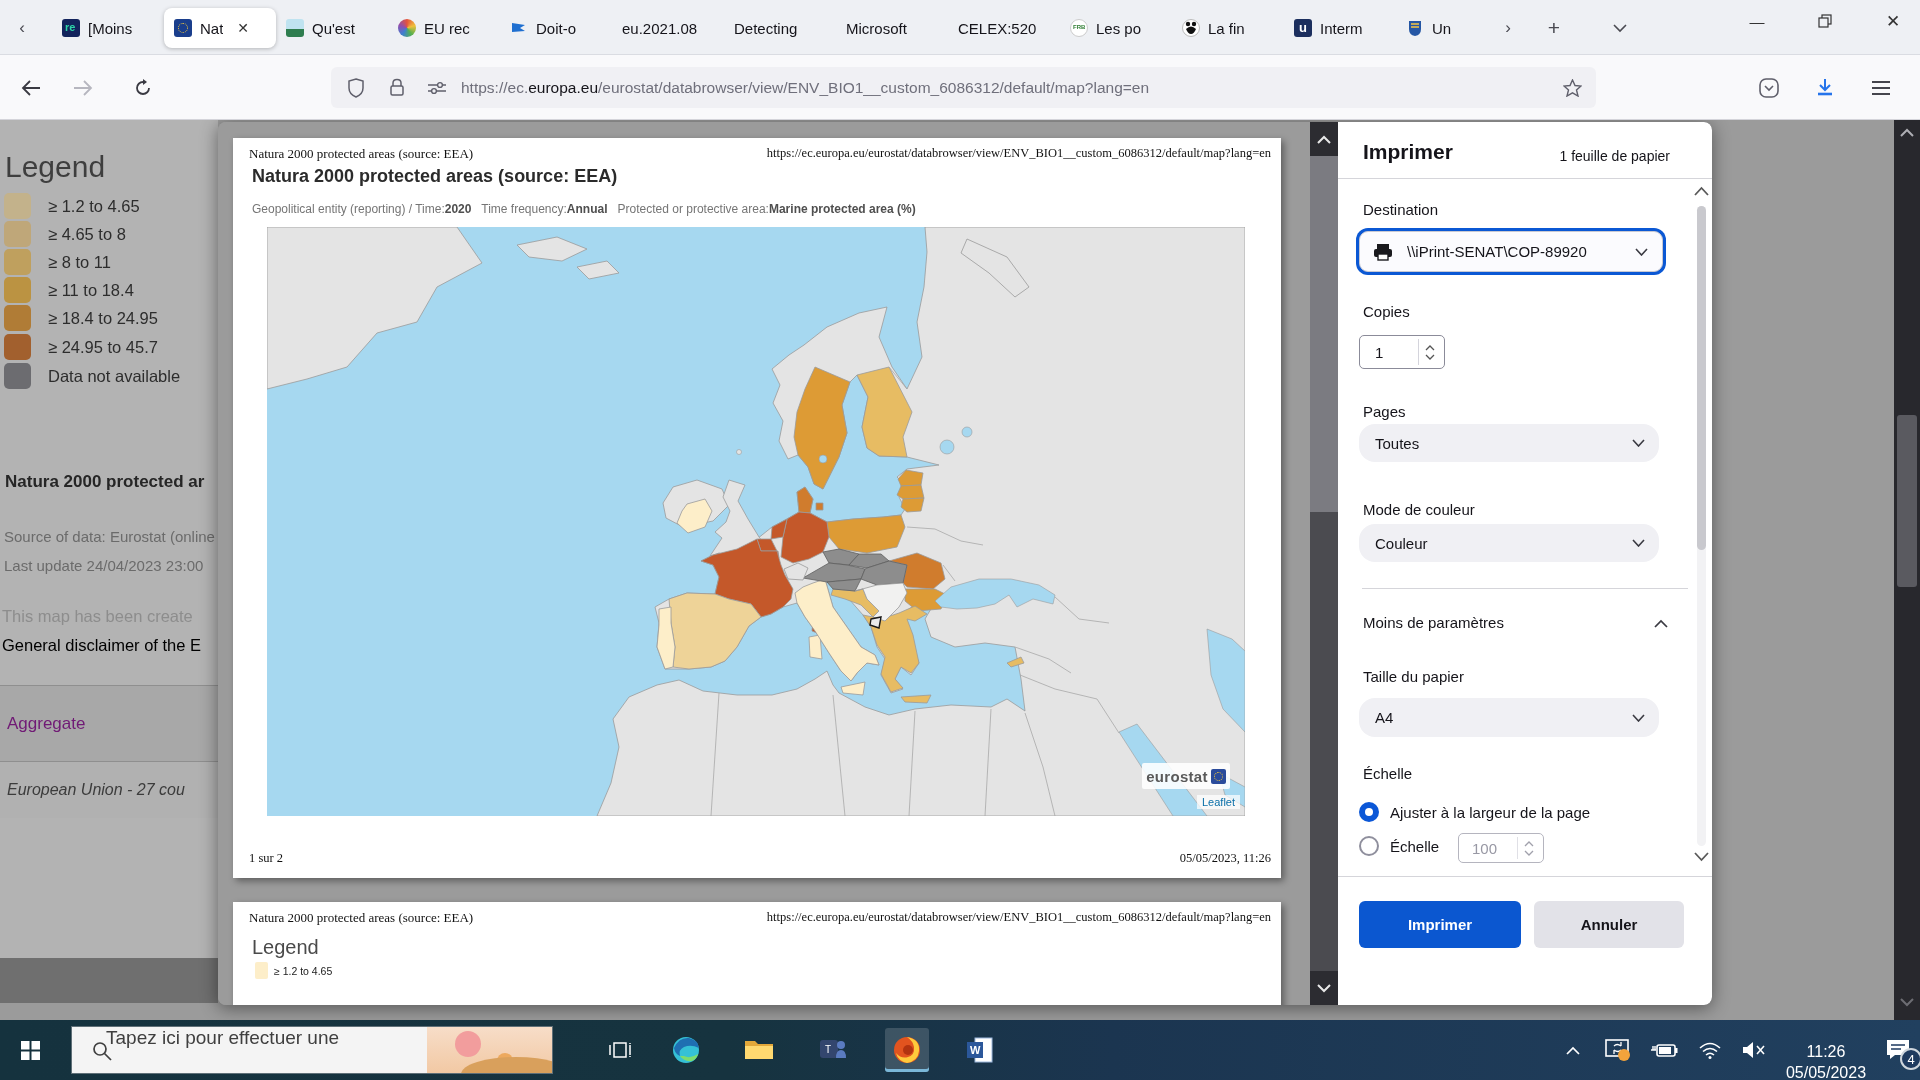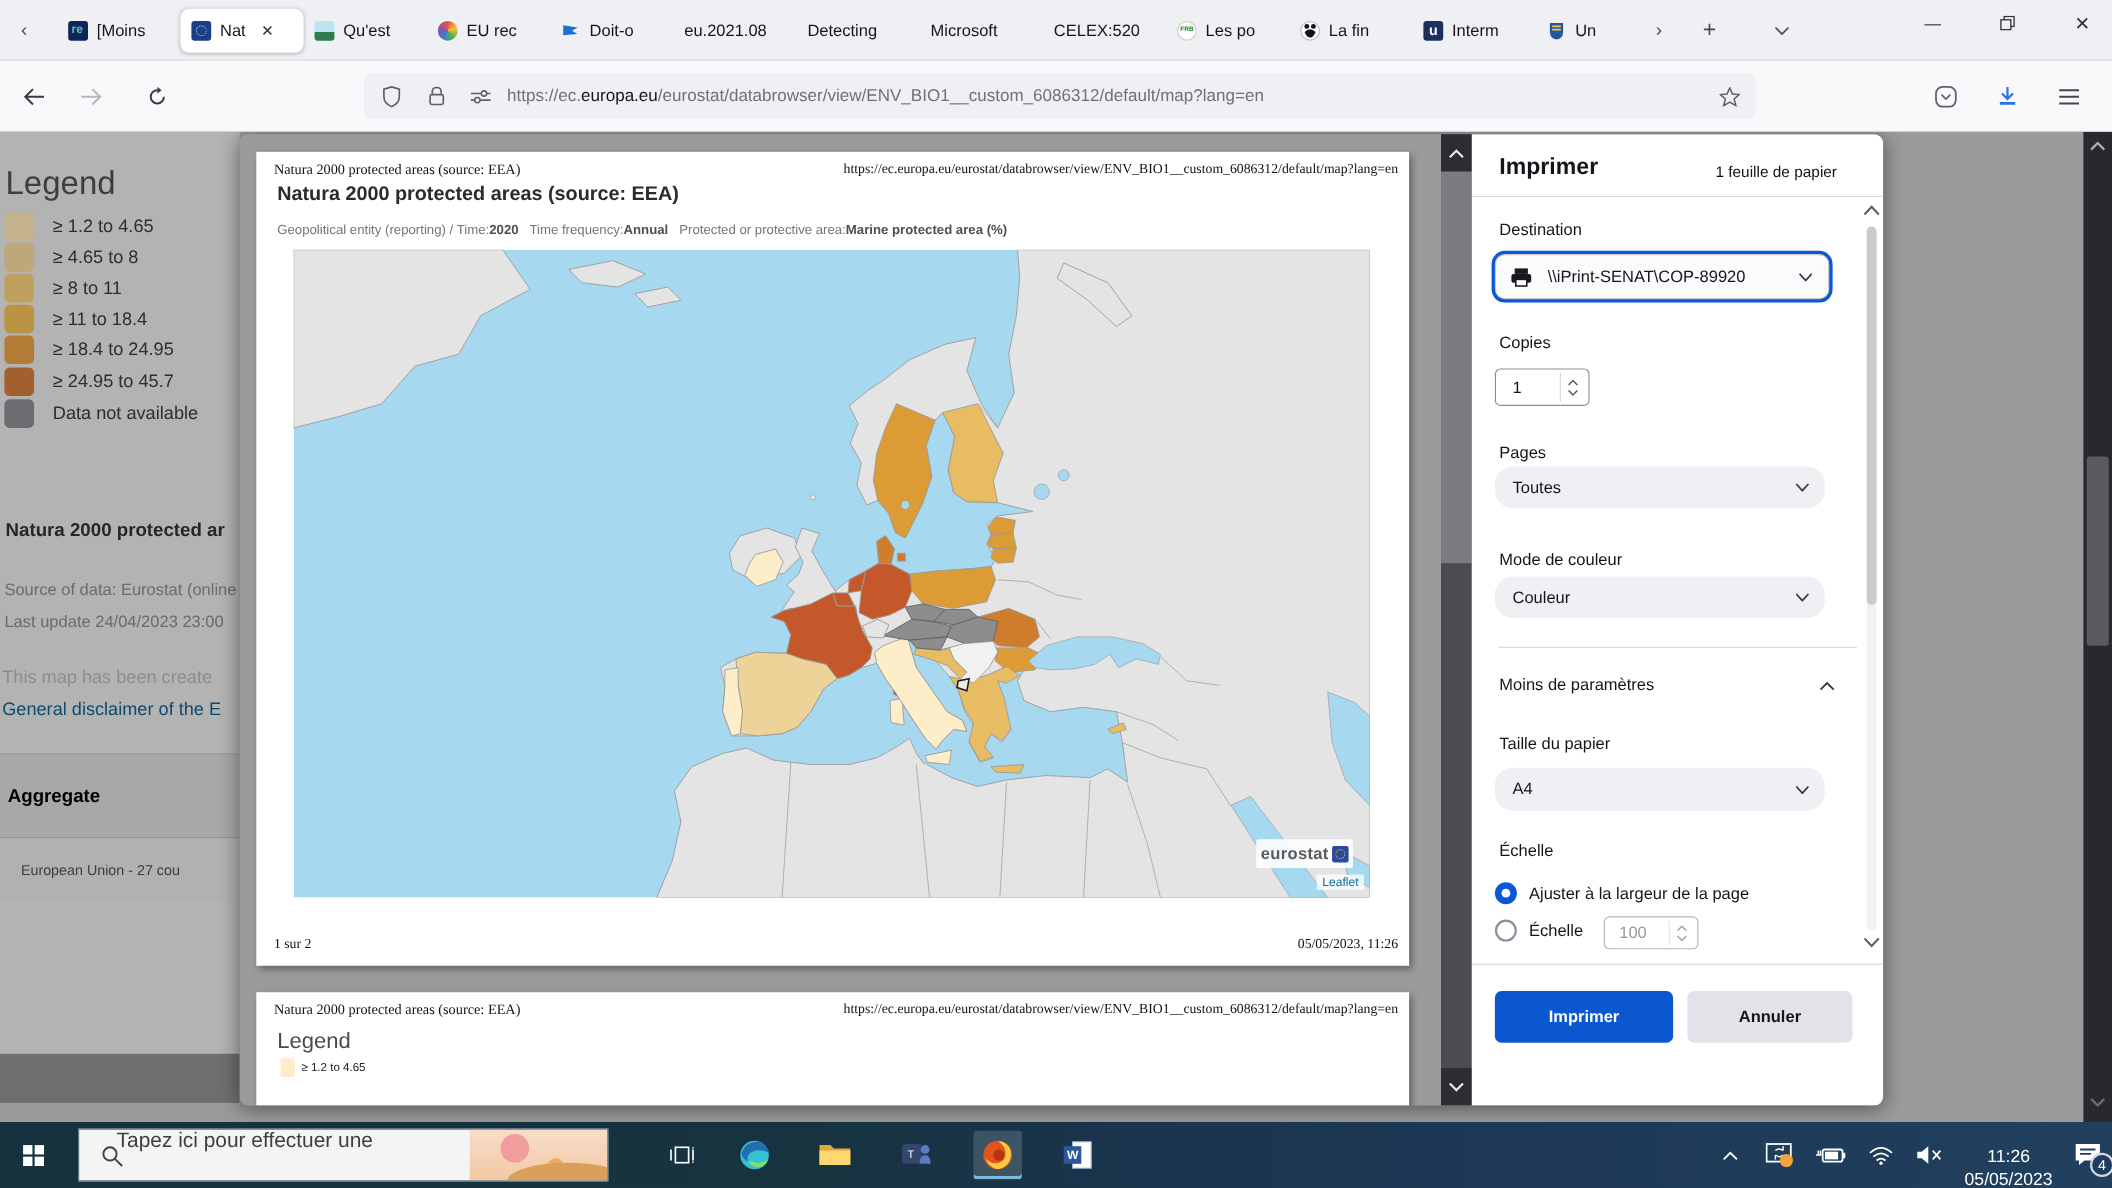--- a/index.html
+++ b/index.html
@@ -27,23 +27,23 @@
 
   
   #pageleft { position:absolute; left:0; top:0; width:218px; height:883px; background:#b3b3b3; overflow:hidden; }
   #pageleft .lg-title { position:absolute; left:5px; top:30px; font-size:30px; color:#3e3e3e; }
   .lg-row { position:absolute; left:4px; width:260px; height:27px; }
   .lg-sw { position:absolute; left:0; top:0; width:27px; height:26px; border-radius:5px; }
   .lg-lab { position:absolute; left:44px; top:4px; font-size:16.5px; color:#2d2d2d; white-space:nowrap; }
   .pl-txt { position:absolute; white-space:nowrap; }
   #agg { position:absolute; left:0; top:565px; width:218px; border-top:1px solid #8f8f8f; }
   #agg .hd { height:76px; background:#a8a8a8; border-bottom:1px solid #8f8f8f; display:flex; align-items:center; }
-  #agg .hd span { margin-left:7px; font-weight:bold; font-size:17px; color:#000000; white-space:nowrap; }
+  #agg .hd span { margin-left:7px; font-weight:normal; font-size:17px; color:#701a75; white-space:nowrap; }
   #agg .vl { height:56px; background:#b1b1b1; display:flex; align-items:center; }
-  #agg .vl span { margin-left:19px; font-size:13px; color:#3c3c3c; white-space:nowrap; }
+  #agg .vl span { margin-left:7px; font-size:16px; color:#3c3c3c; white-space:nowrap;font-style:italic; }
   #pl-dark { position:absolute; left:0; top:838px; width:218px; height:45px; background:#6f6f6f; }
 
   
   #modal { position:absolute; left:218px; top:2px; width:1494px; height:883px; border-radius:8px; background:#9b9b9b; box-shadow:0 3px 18px rgba(0,0,0,.45); overflow:hidden; display:flex; }
   #previewpane { position:relative; width:1092px; height:883px; background:#9b9b9b; overflow:hidden; }
   .sheet { position:absolute; left:15px; width:1048px; background:#ffffff; box-shadow:3px 3px 7px rgba(0,0,0,.40); }
   #sheet1 { top:16px; height:740px; }
   #sheet2 { top:780px; height:740px; }
   .serif { font-family:"Liberation Serif",serif; color:#111; }
   .doc-h { position:absolute; top:8px; font-size:13px; }
@@ -322,21 +322,21 @@
         </div>
       <div class="lg-row" style="top:243px;">
           <span class="lg-sw" style="background: rgb(108, 108, 112);"></span>
           <span class="lg-lab">Data not available</span>
         </div>
 
       <div class="pl-txt" style="left:5px; top:352px; font-weight:bold; font-size:17px; color:#262626;">Natura 2000 protected ar</div>
       <div class="pl-txt" style="left:4px; top:408px; font-size:15px; color:#6b6b6b;">Source of data: Eurostat (online</div>
       <div class="pl-txt" style="left:4px; top:437px; font-size:15px; color:#6b6b6b;">Last update 24/04/2023 23:00</div>
       <div class="pl-txt" style="left:2px; top:487px; font-size:16.5px; color:#8d8d8d;">This map has been create</div>
-      <div class="pl-txt" style="left:2px; top:516px; font-size:16.5px; color:#0c4a6e;">General disclaimer of the E</div>
+      <div class="pl-txt" style="left:2px; top:516px; font-size:16.5px; color:#000000;">General disclaimer of the E</div>
 
       <div id="agg">
         <div class="hd">
             <span>Aggregate</span>
           </div>
         <div class="vl">
             <span>European Union - 27 cou</span>
           </div>
       </div>
       <div id="pl-dark"></div>

